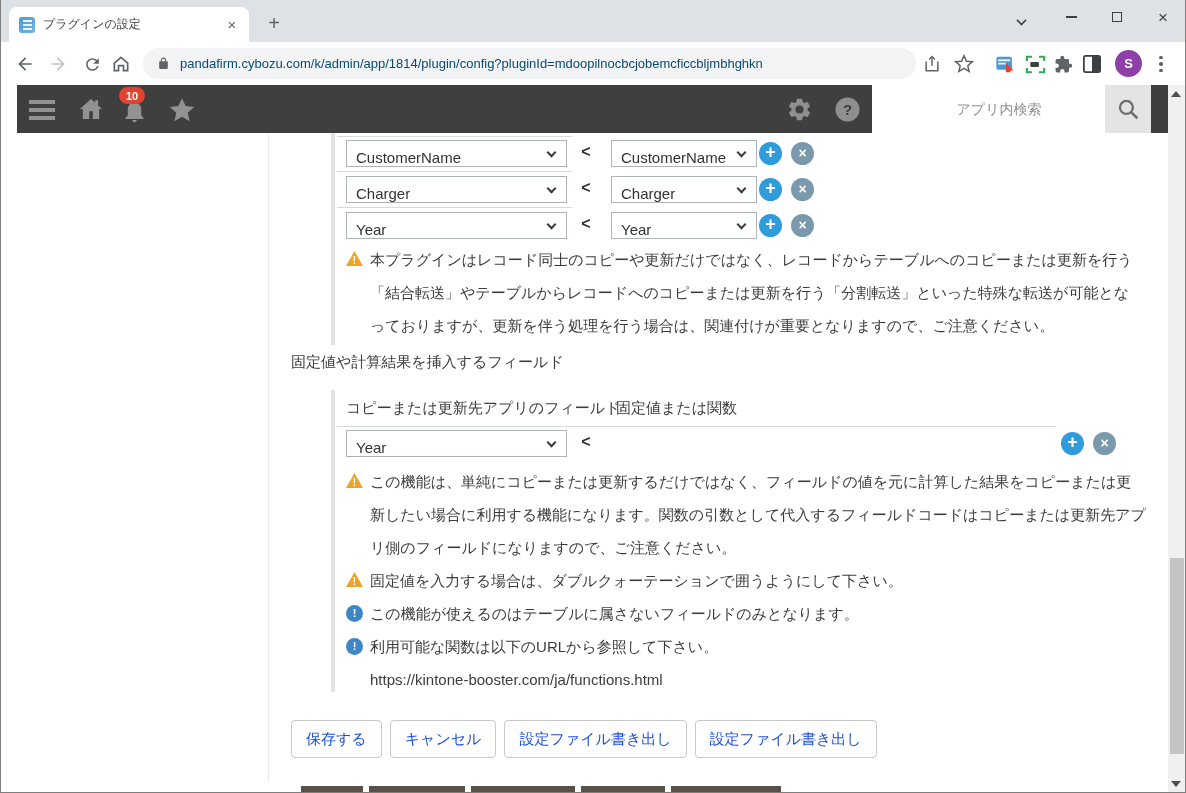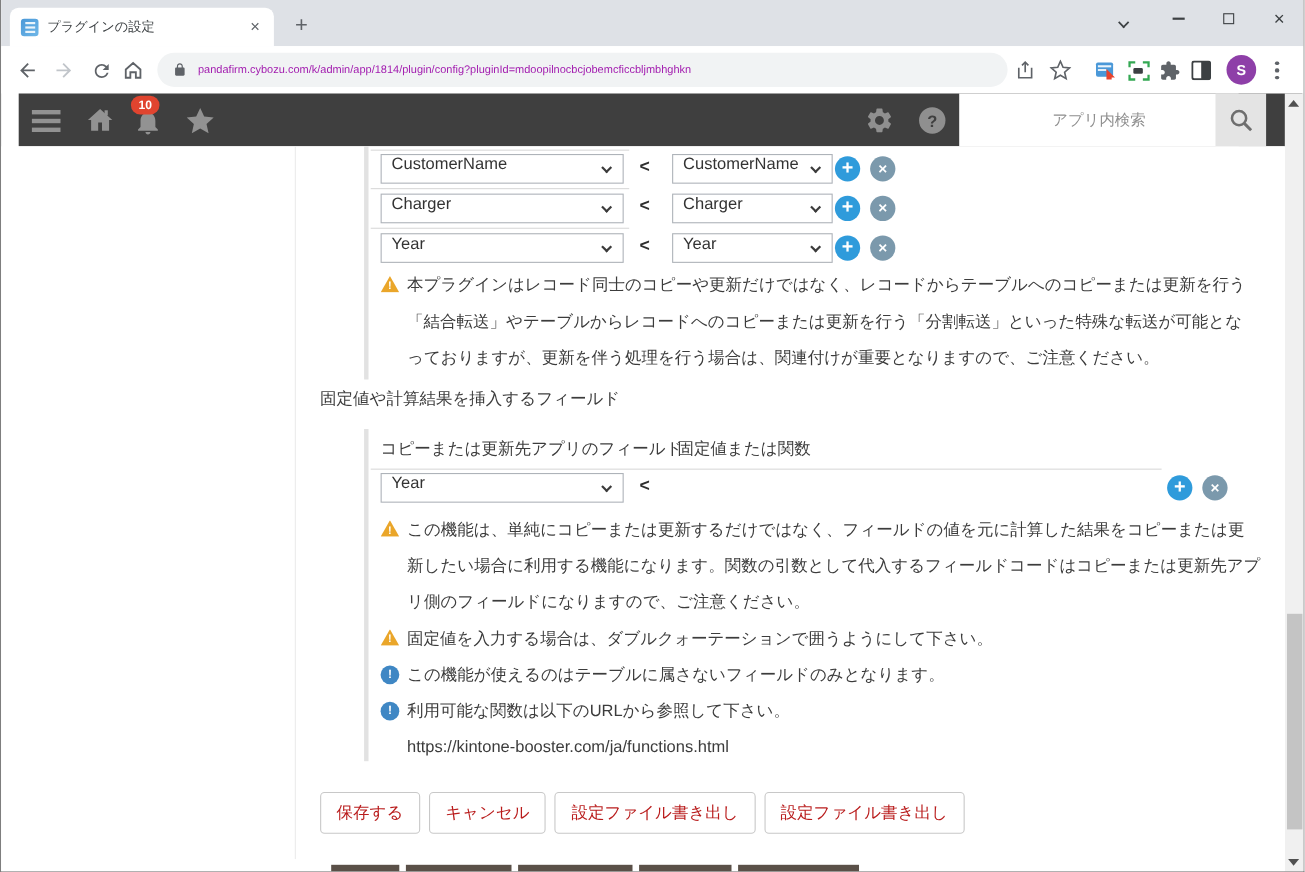--- a/index.html
+++ b/index.html
@@ -24,21 +24,21 @@
   .wb-min { left:1047px; } .wb-max { left:1093px; } .wb-close { left:1139px; }
   .glyph-min { width:11px; height:1.5px; background:#3c4043; }
   .glyph-max { width:10px; height:10px; border:1.2px solid #3c4043; }
   .glyph-close { font-size:17px; color:#3c4043; line-height:17px; }
 
   
   .toolbar { position:absolute; left:0; top:42px; width:1184px; height:43px; background:#fff; }
   .tbicon { position:absolute; top:9px; width:26px; height:26px; display:flex; align-items:center; justify-content:center; }
   .addressbar { position:absolute; left:142px; top:6px; width:773px; height:31px; background:#f1f3f4; border-radius:16px;
                 display:flex; align-items:center; padding:0 14px; }
-  .url-text { font-size:10px; color:#a21caf; margin-left:10px; white-space:nowrap; }
+  .url-text { font-size:13px; color:#0c4a6e; margin-left:10px; white-space:nowrap; }
   .avatar { position:absolute; left:1114px; top:8px; width:27px; height:27px; border-radius:50%; background:#8e3fa8;
             color:#fff; font-size:13px; font-weight:bold; display:flex; align-items:center; justify-content:center; }
   .dots { position:absolute; left:1158px; top:10px; width:4px; height:24px; display:flex; flex-direction:column; gap:3px; align-items:center; justify-content:center; }
   .dots i { width:3.5px; height:3.5px; border-radius:50%; background:#5f6368; }
 
   
   .kheader { position:absolute; left:16px; top:85px; width:1167px; height:48px; background:#3f3f3f; }
   .burger { position:absolute; left:12px; top:15px; width:26px; display:flex; flex-direction:column; gap:4.5px; }
   .burger i { height:3.5px; background:#929292; }
   .kicon { position:absolute; top:10px; }
@@ -59,21 +59,21 @@
 
   
   .content { position:absolute; left:0; top:133px; width:1167px; height:660px; background:#fff; }
   .vline-faint { position:absolute; left:267px; top:0; width:1px; height:648px; background:#ebebeb; }
   .indent-bar { position:absolute; left:330px; width:4px; background:#e2e2e2; }
   .bar1 { top:0; height:212px; }
   .bar2 { top:257px; height:302px; }
   .hsep { position:absolute; left:336px; width:235px; height:1px; background:#d9d9d9; }
 
   .pair-row { position:absolute; left:0; top:0; width:100%; height:27px; }
-  .selbox { position:absolute; height:27px; background:#fff; border:1px solid #aeb3b9; display:flex; align-items:flex-start;
+  .selbox { position:absolute; height:27px; background:#fff; border:1px solid #aeb3b9; display:flex; align-items:flex-end;
             padding:0 26px 0 9px; font-size:15px; color:#333; }
   .selbox .chev { position:absolute; right:11px; top:8px; width:7px; height:7px;
                   border-right:2px solid #3b3b3b; border-bottom:2px solid #3b3b3b; transform:rotate(45deg); }
   .sel-left { left:345px; width:221px; }
   .sel-right { left:610px; width:146px; }
   .lt { position:absolute; left:577px; top:3px; width:16px; text-align:center; font-size:16px; font-weight:bold; color:#2f2f2f; }
   .cbtn { position:absolute; top:2px; width:23px; height:23px; border-radius:50%; color:#fff; text-align:center; }
   .btn-plus { background:#2f9bdb; font-size:18px; line-height:21px; font-weight:bold; }
   .btn-cross { background:#7b99ac; font-size:14px; line-height:22px; font-weight:bold; }
   .pos-plus1 { left:758px; } .pos-cross1 { left:790px; }
@@ -91,21 +91,21 @@
   .col-hdr { position:absolute; top:266px; font-size:15px; color:#3c3c3c; }
   .hdr-left { left:345px; } .hdr-right { left:615px; }
   .hdr-underline { position:absolute; left:336px; top:293px; width:719px; height:1px; background:#d9d9d9; }
   .calc-row { position:absolute; left:0; top:297px; width:100%; height:27px; }
   .formula-input { position:absolute; left:610px; top:0; width:444px; height:27px; border:1px solid #aeb3b9;
                    font-size:15px; color:#333; padding:0 9px; font-family:inherit; outline:none; }
   .notes-block { position:absolute; left:345px; top:332px; width:800px; }
   .note-plain { padding-left:24px; }
 
   .btnrow { position:absolute; left:290px; top:587px; display:flex; gap:8px; }
-  .pgbtn { height:38px; background:#fff; border:1px solid #c8c8c8; border-radius:4px; font-size:15px; color:#b91c1c;
+  .pgbtn { height:38px; background:#fff; border:1px solid #c8c8c8; border-radius:4px; font-size:15px; color:#1d4ed8;
            padding:11px 14px; display:flex; align-items:center; font-family:inherit; }
 
   .clip-strip { position:absolute; left:300px; top:653px; height:7px; display:flex; gap:6px; align-items:flex-start; overflow:hidden; }
   .clip-strip i { display:block; height:10px; background:#5a5048; }
 </style>
 </head>
 <body>
 
 <div class="window">
 

